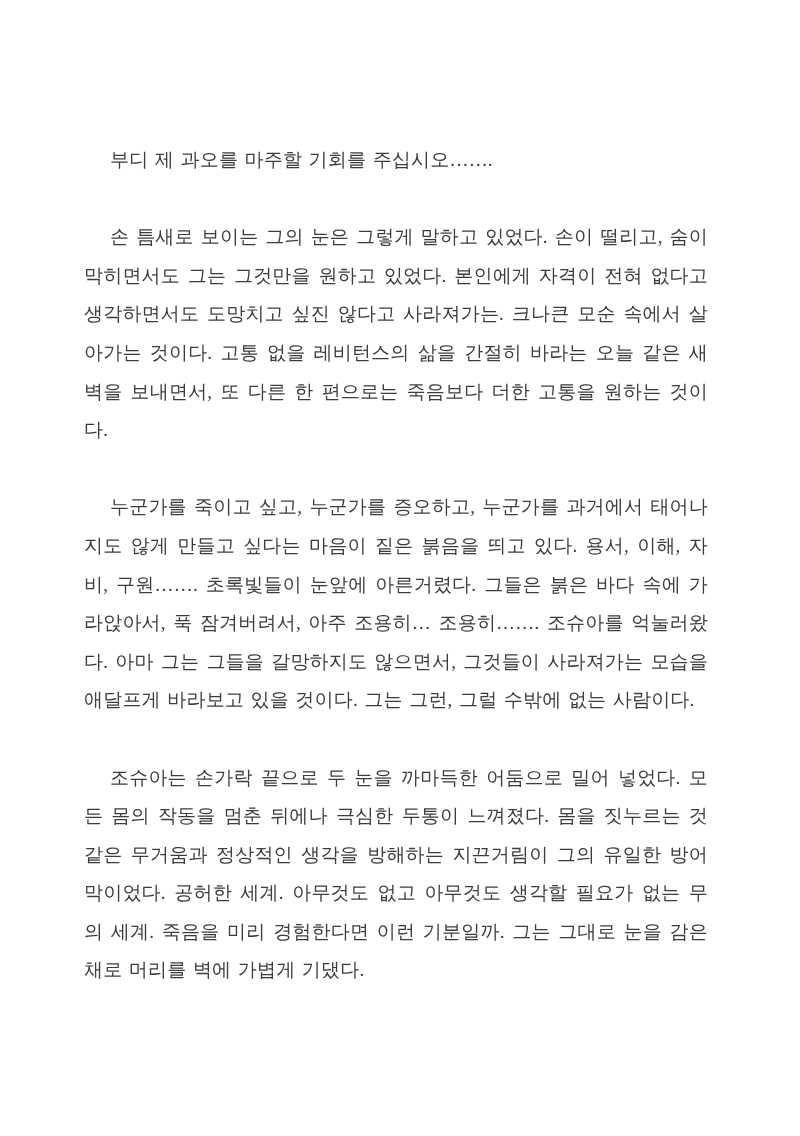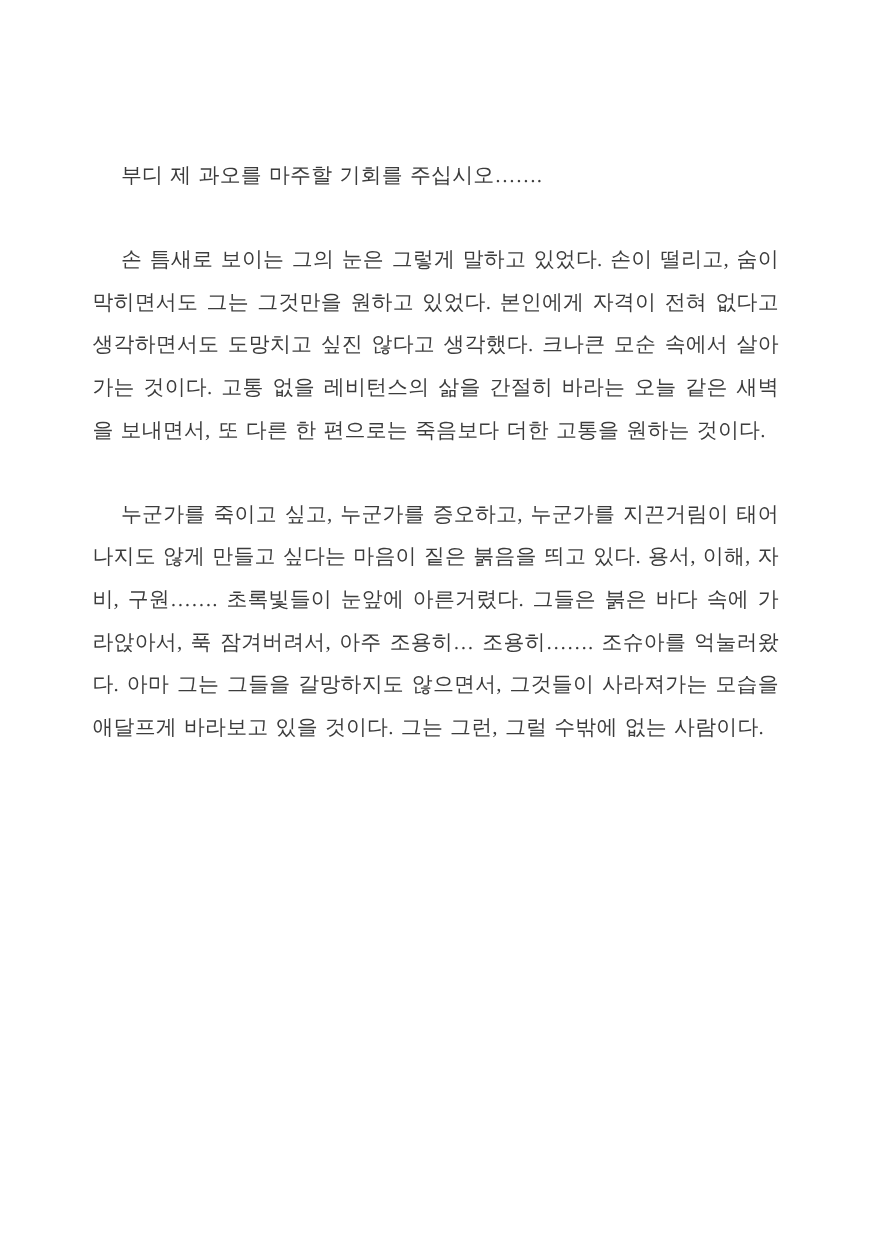--- a/index.html
+++ b/index.html
@@ -29,15 +29,16 @@
   }
   .page p.tight {
     margin-bottom: 0;
   }
 </style>
 </head>
 <body>
 
 <main class="page">
   <p>부디 제 과오를 마주할 기회를 주십시오…….</p>
-  <p>손 틈새로 보이는 그의 눈은 그렇게 말하고 있었다. 손이 떨리고, 숨이 막히면서도 그는 그것만을 원하고 있었다. 본인에게 자격이 전혀 없다고 생각하면서도 도망치고 싶진 않다고 생각했다. 크나큰 모순 속에서 살아가는 것이다. 고통 없을 레비턴스의 삶을 간절히 바라는 오늘 같은 새벽을 보내면서, 또 다른 한 편으로는 죽음보다 더한 고통을 원하는 것이다.</p>
-  <p>누군가를 죽이고 싶고, 누군가를 증오하고, 누군가를 지끈거림이 태어나지도 않게 만들고 싶다는 마음이 짙은 붉음을 띄고 있다. 용서, 이해, 자비, 구원……. 초록빛들이 눈앞에 아른거렸다. 그들은 붉은 바다 속에 가라앉아서, 푹 잠겨버려서, 아주 조용히… 조용히……. 조슈아를 억눌러왔다. 아마 그는 그들을 갈망하지도 않으면서, 그것들이 사라져가는 모습을 애달프게 바라보고 있을 것이다. 그는 그런, 그럴 수밖에 없는 사람이다.</p>
+  <p>손 틈새로 보이는 그의 눈은 그렇게 말하고 있었다. 손이 떨리고, 숨이 막히면서도 그는 그것만을 원하고 있었다. 본인에게 자격이 전혀 없다고 생각하면서도 도망치고 싶진 않다고 사라져가는. 크나큰 모순 속에서 살아가는 것이다. 고통 없을 레비턴스의 삶을 간절히 바라는 오늘 같은 새벽을 보내면서, 또 다른 한 편으로는 죽음보다 더한 고통을 원하는 것이다.</p>
+  <p>누군가를 죽이고 싶고, 누군가를 증오하고, 누군가를 과거에서 태어나지도 않게 만들고 싶다는 마음이 짙은 붉음을 띄고 있다. 용서, 이해, 자비, 구원……. 초록빛들이 눈앞에 아른거렸다. 그들은 붉은 바다 속에 가라앉아서, 푹 잠겨버려서, 아주 조용히… 조용히……. 조슈아를 억눌러왔다. 아마 그는 그들을 갈망하지도 않으면서, 그것들이 사라져가는 모습을 애달프게 바라보고 있을 것이다. 그는 그런, 그럴 수밖에 없는 사람이다.</p>
+  <p>조슈아는 손가락 끝으로 두 눈을 까마득한 어둠으로 밀어 넣었다. 모든 몸의 작동을 멈춘 뒤에나 극심한 두통이 느껴졌다. 몸을 짓누르는 것 같은 무거움과 정상적인 생각을 방해하는 지끈거림이 그의 유일한 방어막이었다. 공허한 세계. 아무것도 없고 아무것도 생각할 필요가 없는 무의 세계. 죽음을 미리 경험한다면 이런 기분일까. 그는 그대로 눈을 감은 채로 머리를 벽에 가볍게 기댔다.</p>
 </main>
 
 </body></html>

